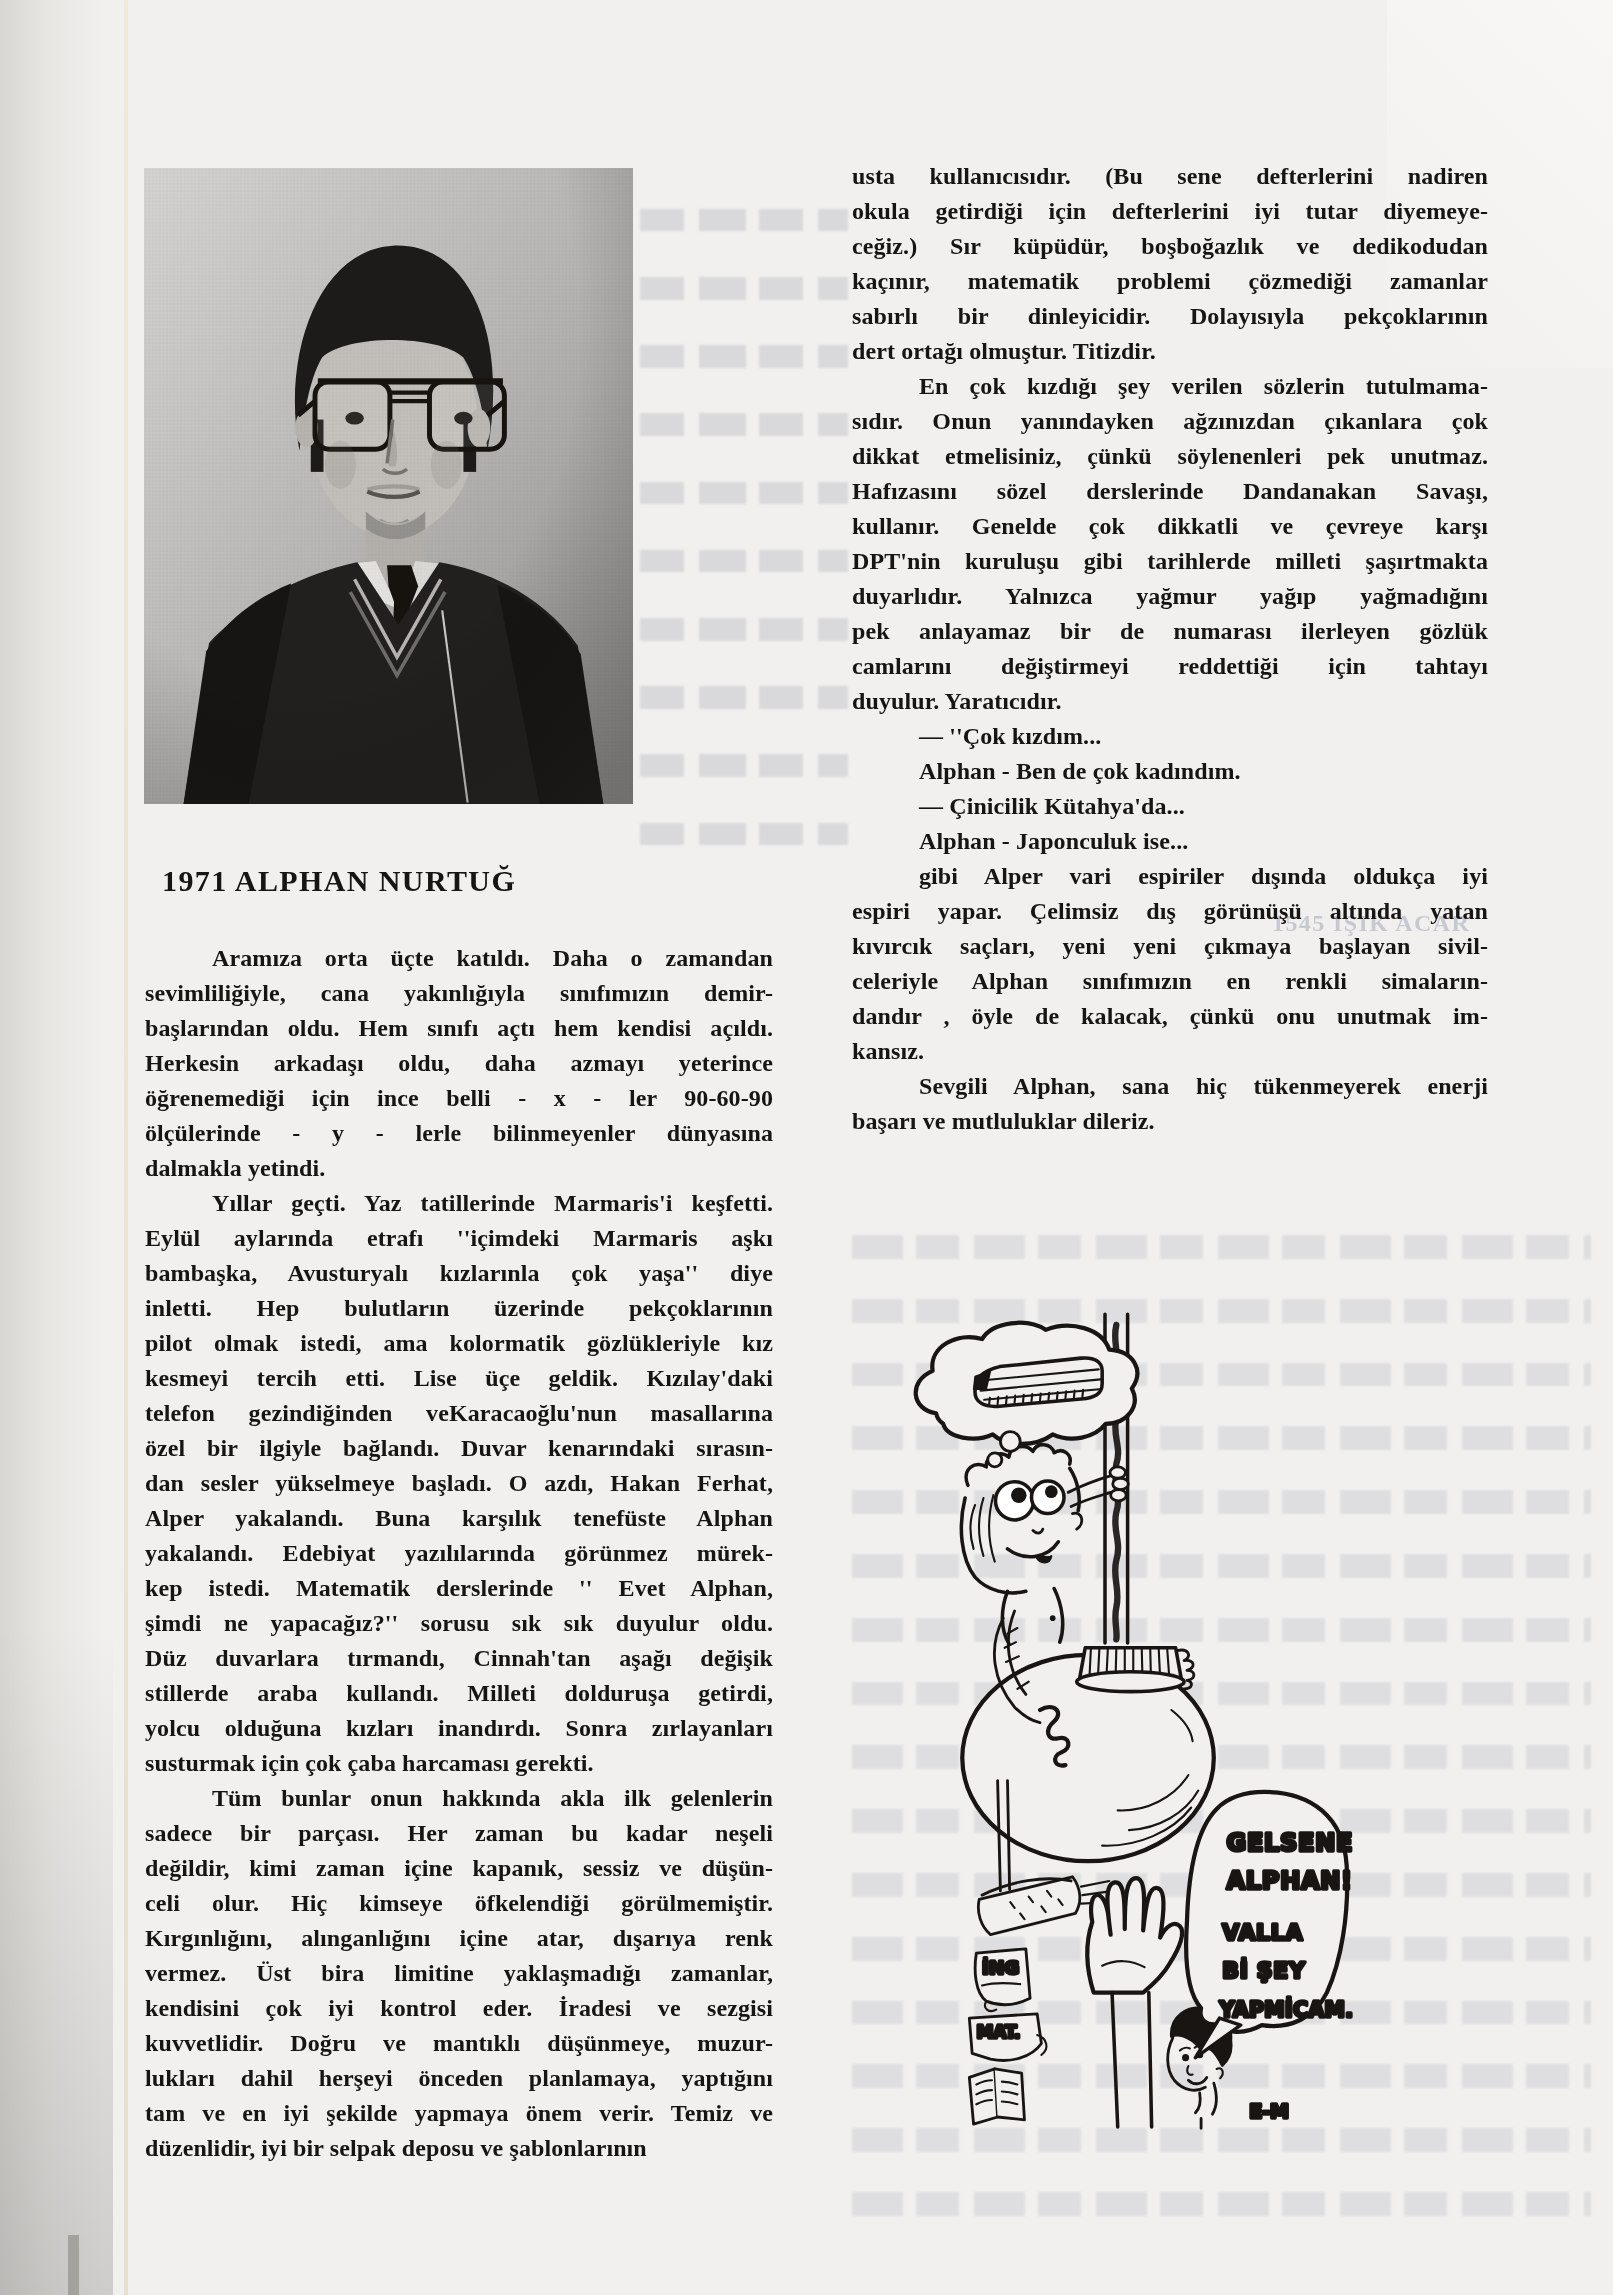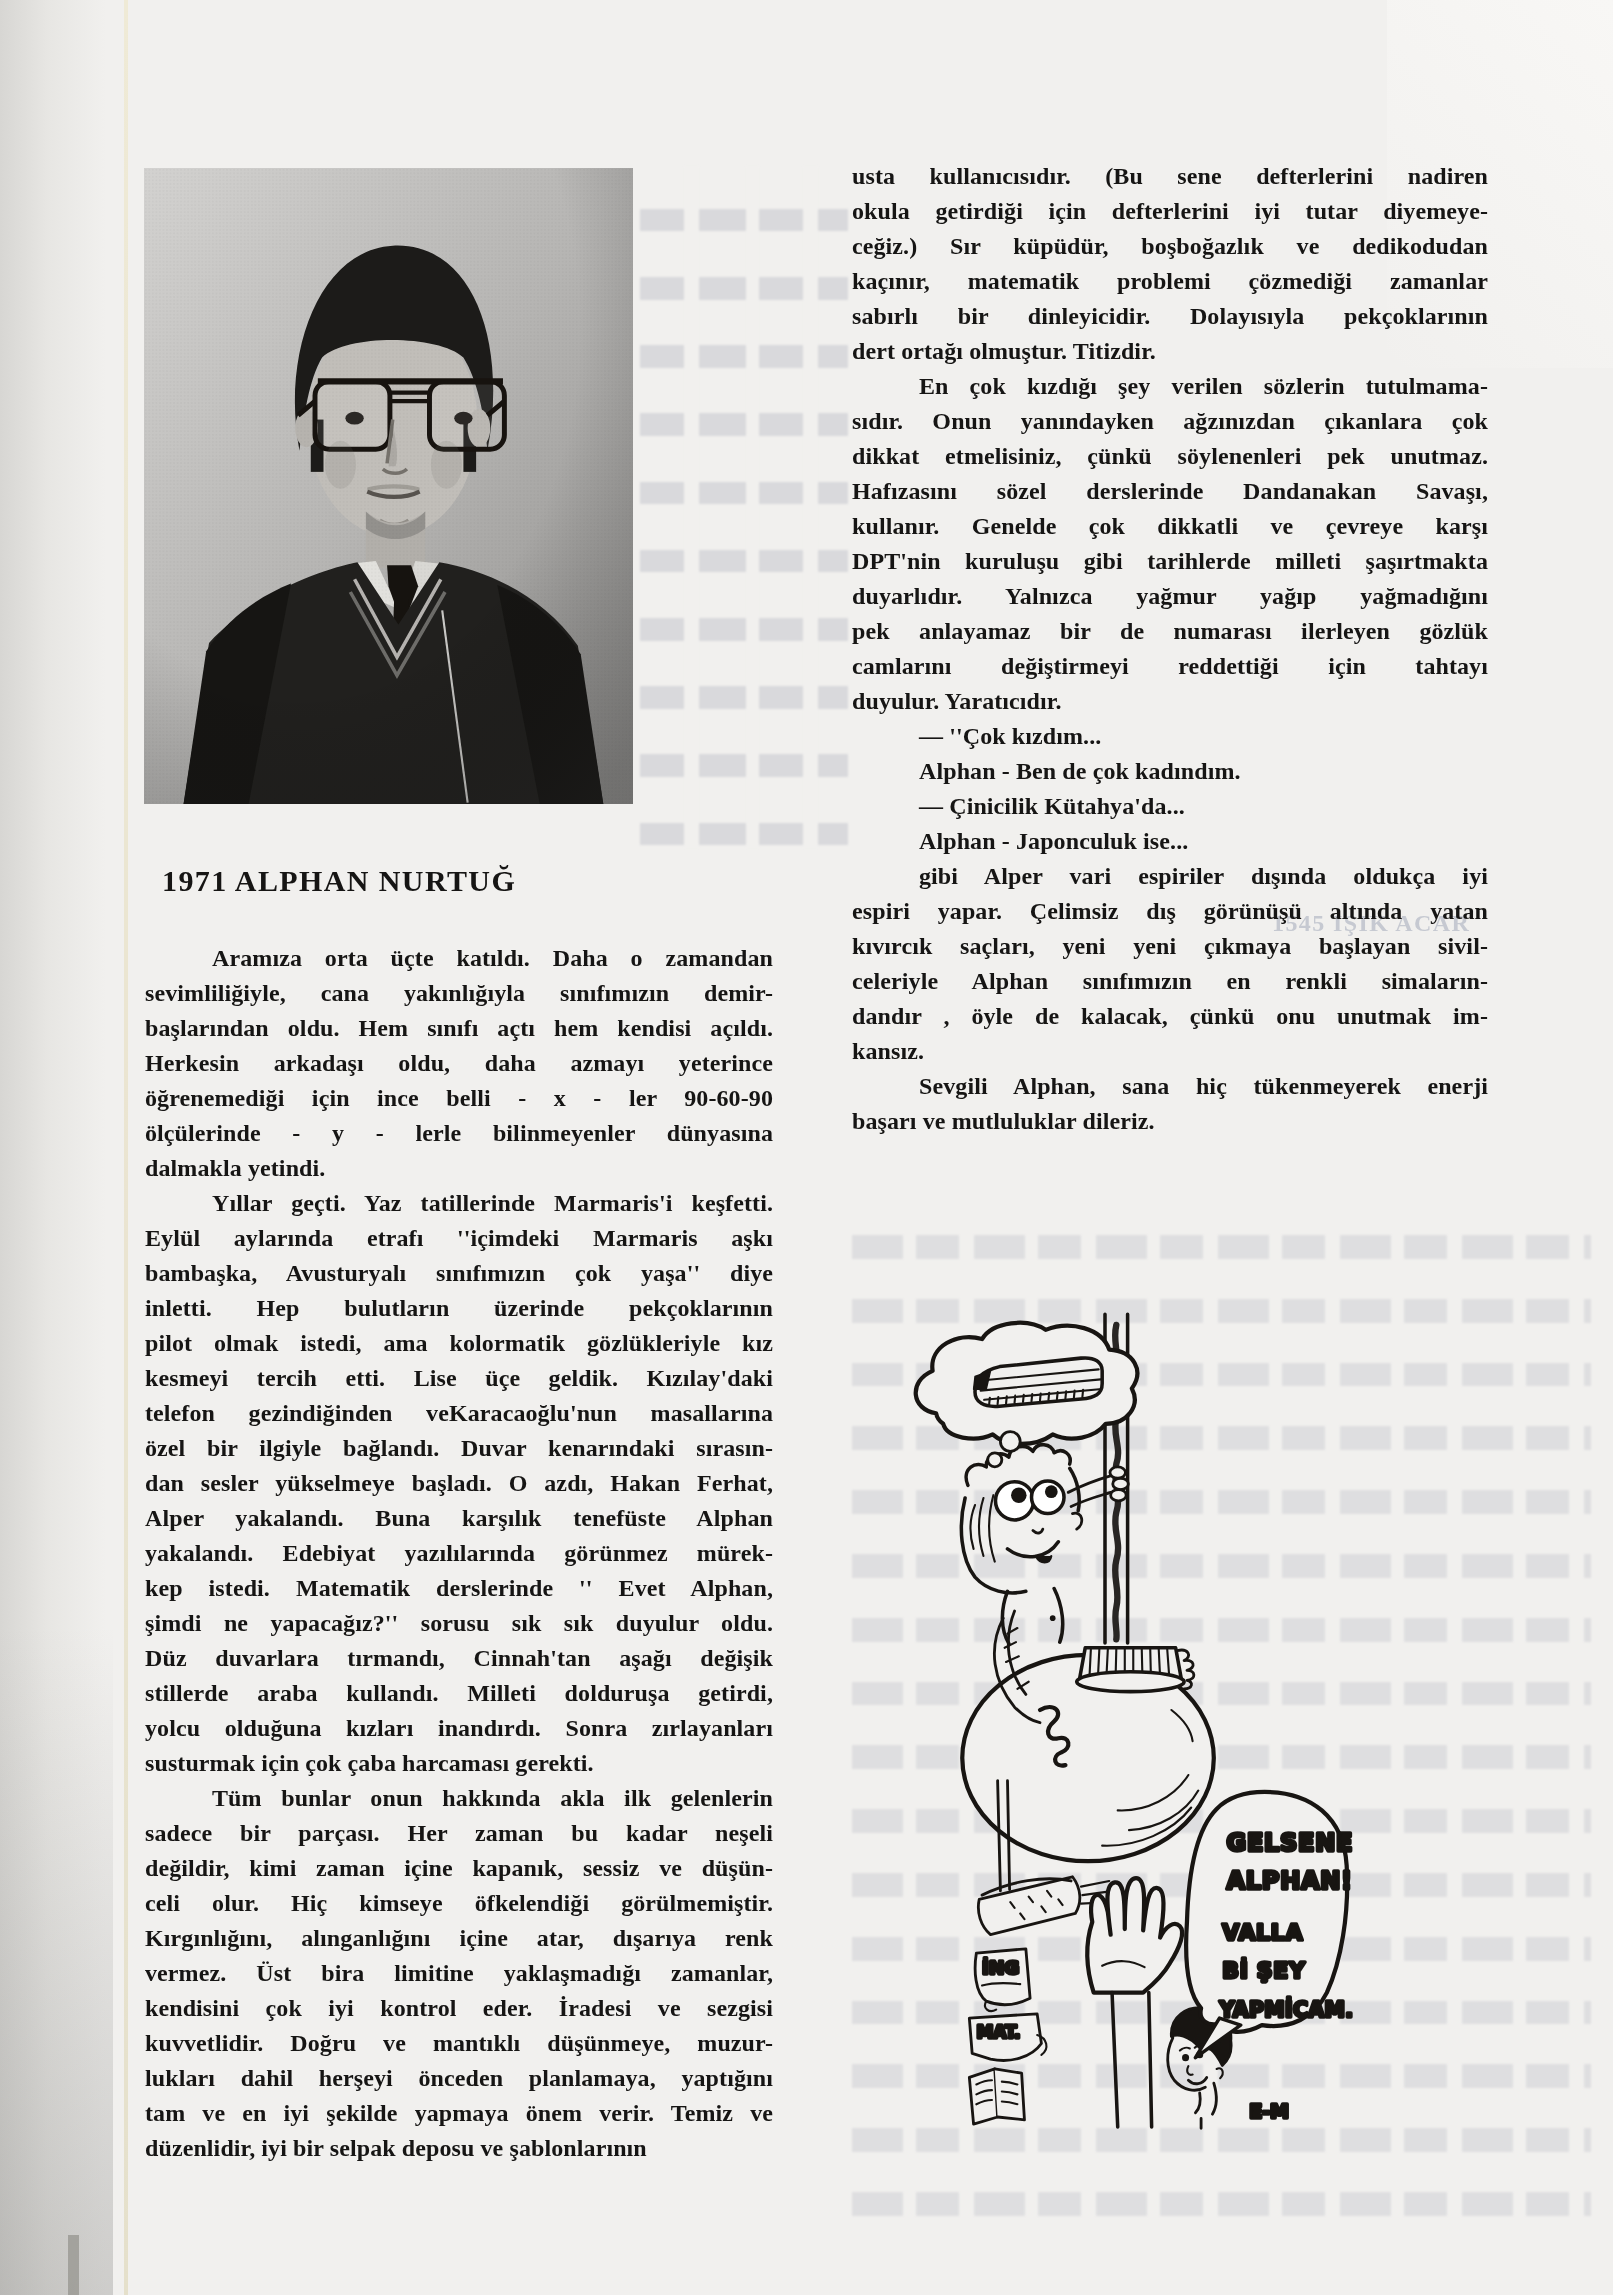--- a/index.html
+++ b/index.html
@@ -135,21 +135,21 @@
       <div class="line j">sevimliliğiyle, cana yakınlığıyla sınıfımızın demir-</div>
       <div class="line j">başlarından oldu. Hem sınıfı açtı hem kendisi açıldı.</div>
       <div class="line j">Herkesin arkadaşı oldu, daha azmayı yeterince</div>
       <div class="line j">öğrenemediği için ince belli - x - ler 90-60-90</div>
       <div class="line j">ölçülerinde - y - lerle bilinmeyenler dünyasına</div>
       <div class="line">dalmakla yetindi.</div>
     </div>
     <div class="para para">
       <div class="line j ind">Yıllar geçti. Yaz tatillerinde Marmaris'i keşfetti.</div>
       <div class="line j">Eylül aylarında etrafı ''içimdeki Marmaris aşkı</div>
-      <div class="line j">bambaşka, Avusturyalı sınıfımızın çok yaşa'' diye</div>
+      <div class="line j">bambaşka, Avusturyalı kızlarınla çok yaşa'' diye</div>
       <div class="line j">inletti. Hep bulutların üzerinde pekçoklarının</div>
       <div class="line j">pilot olmak istedi, ama kolormatik gözlükleriyle kız</div>
       <div class="line j">kesmeyi tercih etti. Lise üçe geldik. Kızılay'daki</div>
       <div class="line j">telefon gezindiğinden veKaracaoğlu'nun masallarına</div>
       <div class="line j">özel bir ilgiyle bağlandı. Duvar kenarındaki sırasın-</div>
       <div class="line j">dan sesler yükselmeye başladı. O azdı, Hakan Ferhat,</div>
       <div class="line j">Alper yakalandı. Buna karşılık tenefüste Alphan</div>
       <div class="line j">yakalandı. Edebiyat yazılılarında görünmez mürek-</div>
       <div class="line j">kep istedi. Matematik derslerinde '' Evet Alphan,</div>
       <div class="line j">şimdi ne yapacağız?'' sorusu sık sık duyulur oldu.</div>

